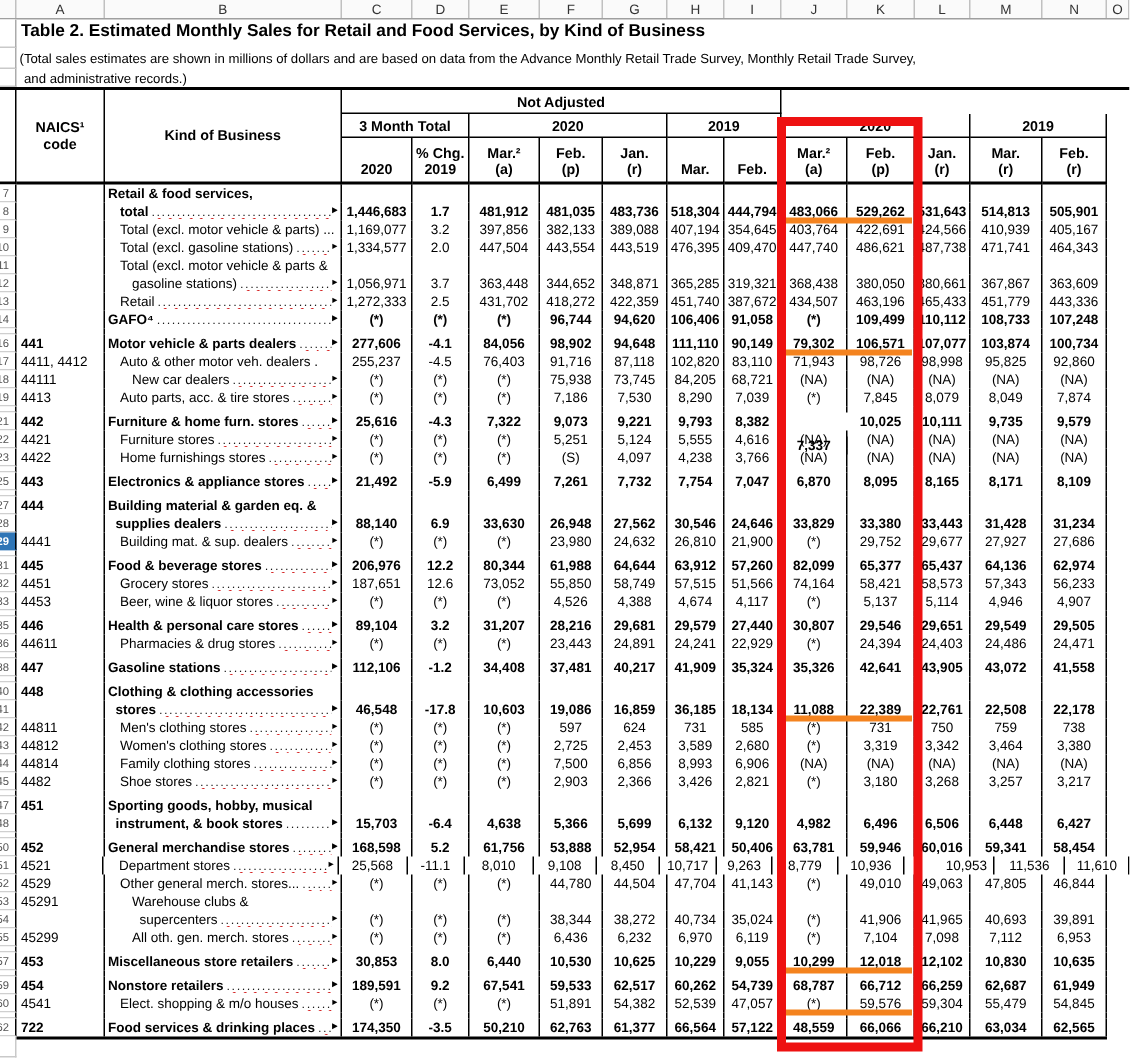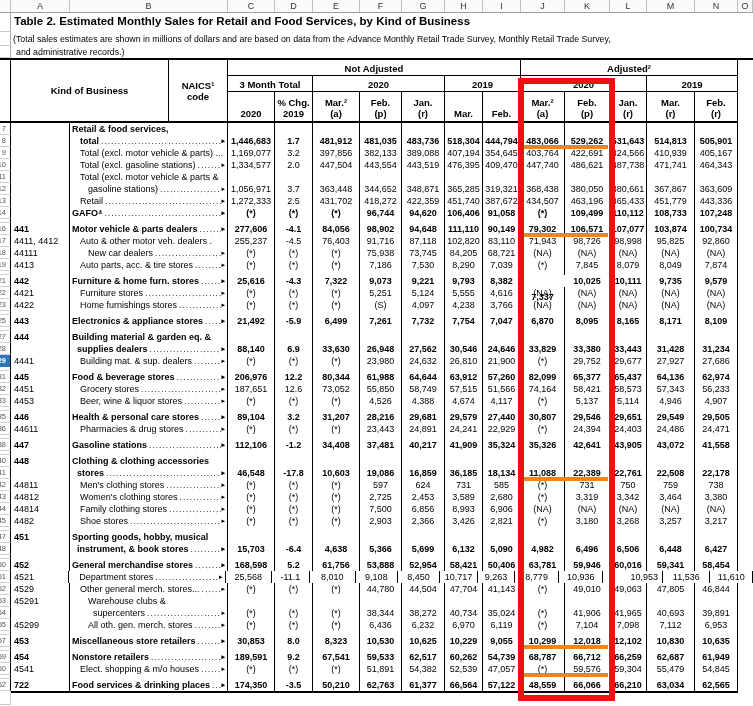--- a/index.html
+++ b/index.html
@@ -77,29 +77,28 @@
     <div class="gstub" style="top:0;height:19px"></div>
     <div class="gstub" style="top:19px;height:14px"></div>
     <div class="gstub" style="top:33px;height:12px"></div>
     <div id="title">Table 2.  Estimated Monthly Sales for Retail and Food Services, by Kind of Business</div>
     <div class="note" style="left:13px;top:21px">(Total sales estimates are shown in millions of dollars and are based on data from the Advance Monthly Retail Trade Survey, Monthly Retail Trade Survey,</div>
     <div class="note" style="left:16px;top:34px">and administrative records.)</div>
   </div>
 
   <div id="hdr">
     <div class="hgut"></div>
-    <div class="hmerge" style="width:158px">Kind of Business</div>
     <div class="hmerge" style="width:59px">
       <span>NAICS¹</span>
       <span>code</span>
     </div>
+    <div class="hmerge" style="width:158px">Kind of Business</div>
     <div id="hright">
       <div class="hrow h1">
         <div class="hc" style="width:293px">Not Adjusted</div>
-        <div class="hc last" style="width:217px">Adjusted²</div>
       </div>
       <div class="hrow h2" id="hrow2">
           <div class="hc" style="width: 85px;">3 Month Total</div>
           <div class="hc" style="width: 132px;">2020</div>
           <div class="hc" style="width: 76px;">2019</div>
           <div class="hc" style="width: 126px;">2020</div>
           <div class="hc last" style="width: 91px;">2019</div>
         </div>
       <div class="hrow h3" id="hrow3">
           <div class="hc" style="width: 47px;">
@@ -1109,21 +1108,21 @@
             <span class="dots">......................................................................</span>
             <span class="arr">▸</span>
           </span>
         </div>
         <div class="vc b" style="width: 47px;">15,703</div>
         <div class="vc b" style="width: 38px;">-6.4</div>
         <div class="vc b" style="width: 47px;">4,638</div>
         <div class="vc b" style="width: 42px;">5,366</div>
         <div class="vc b" style="width: 43px;">5,699</div>
         <div class="vc b" style="width: 38px;">6,132</div>
-        <div class="vc b" style="width: 38px;">5,090</div>
+        <div class="vc b" style="width: 38px;">9,120</div>
         <div class="vc b" style="width: 44px;">4,982</div>
         <div class="vc b" style="width: 45px;">6,496</div>
         <div class="vc b" style="width: 37px;">6,506</div>
         <div class="vc b" style="width: 48px;">6,448</div>
         <div class="vc last b" style="width: 43px;">6,427</div>
       </div>
       <div class="dr gaprow">
         <div class="gc">
           <span>49</span>
         </div>
@@ -1314,21 +1313,21 @@
         <div class="nc b" style="width: 59px;">453</div>
         <div class="kc b">
           <span class="lab" style="padding-left: 2px;">Miscellaneous store retailers</span>
           <span class="ldr wavy">
             <span class="dots">......................................................................</span>
             <span class="arr">▸</span>
           </span>
         </div>
         <div class="vc b" style="width: 47px;">30,853</div>
         <div class="vc b" style="width: 38px;">8.0</div>
-        <div class="vc b" style="width: 47px;">8,323</div>
+        <div class="vc b" style="width: 47px;">6,440</div>
         <div class="vc b" style="width: 42px;">10,530</div>
         <div class="vc b" style="width: 43px;">10,625</div>
         <div class="vc b" style="width: 38px;">10,229</div>
         <div class="vc b" style="width: 38px;">9,055</div>
         <div class="vc b" style="width: 44px;">10,299</div>
         <div class="vc b" style="width: 45px;">12,018</div>
         <div class="vc b" style="width: 37px;">12,102</div>
         <div class="vc b" style="width: 48px;">10,830</div>
         <div class="vc last b" style="width: 43px;">10,635</div>
         <div class="obar"></div>

